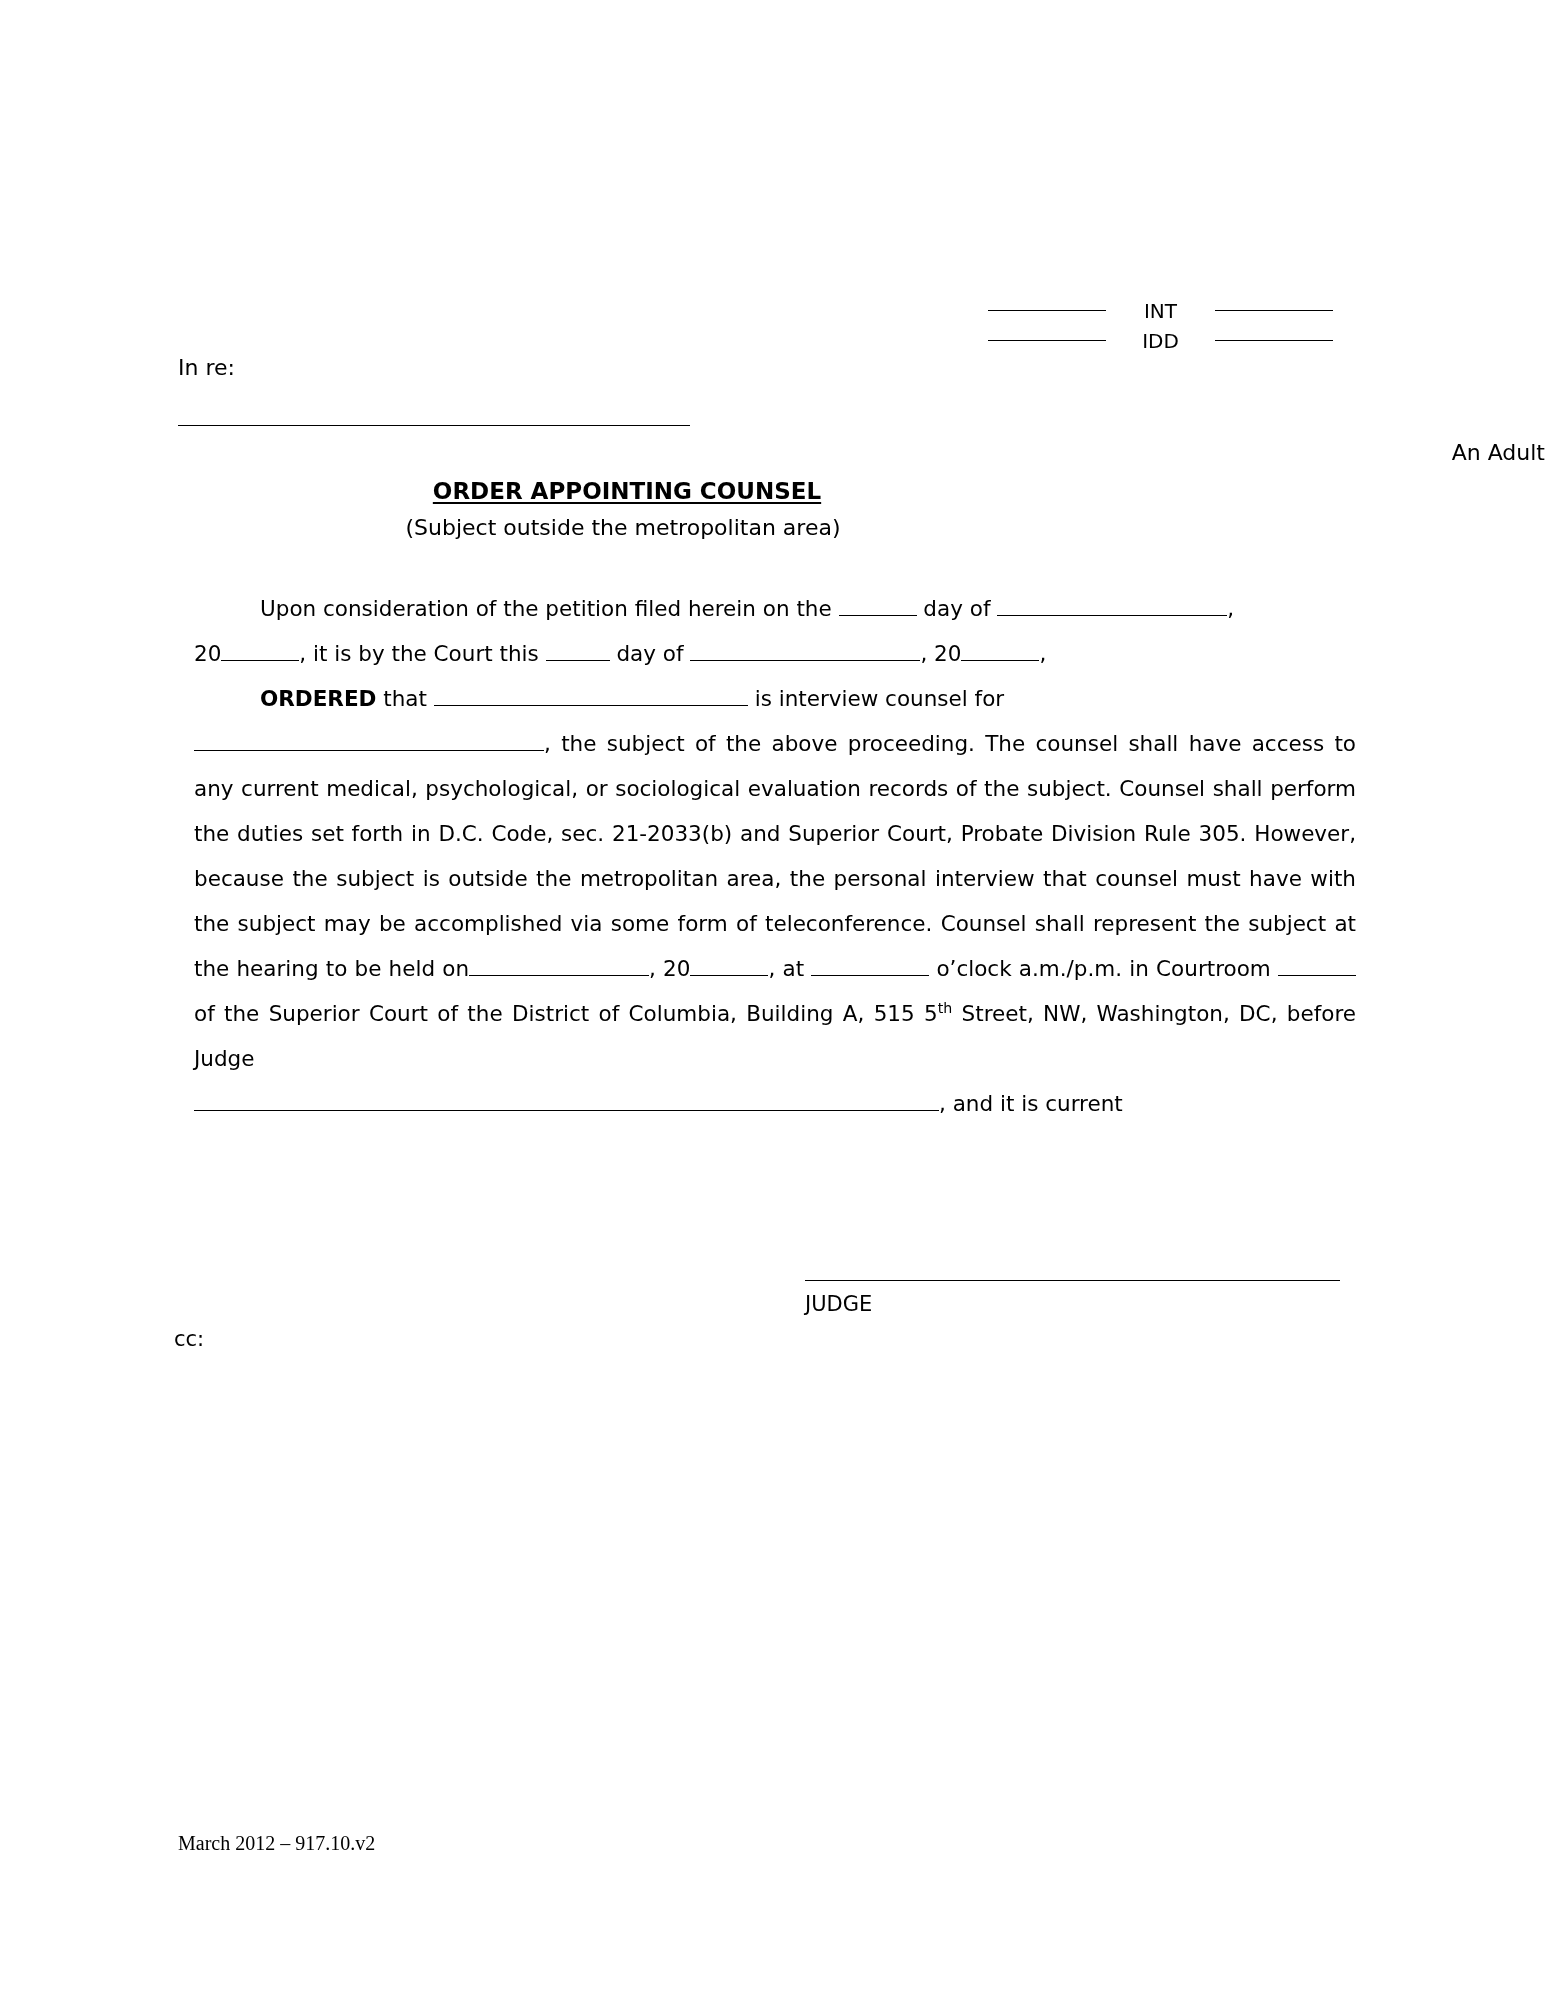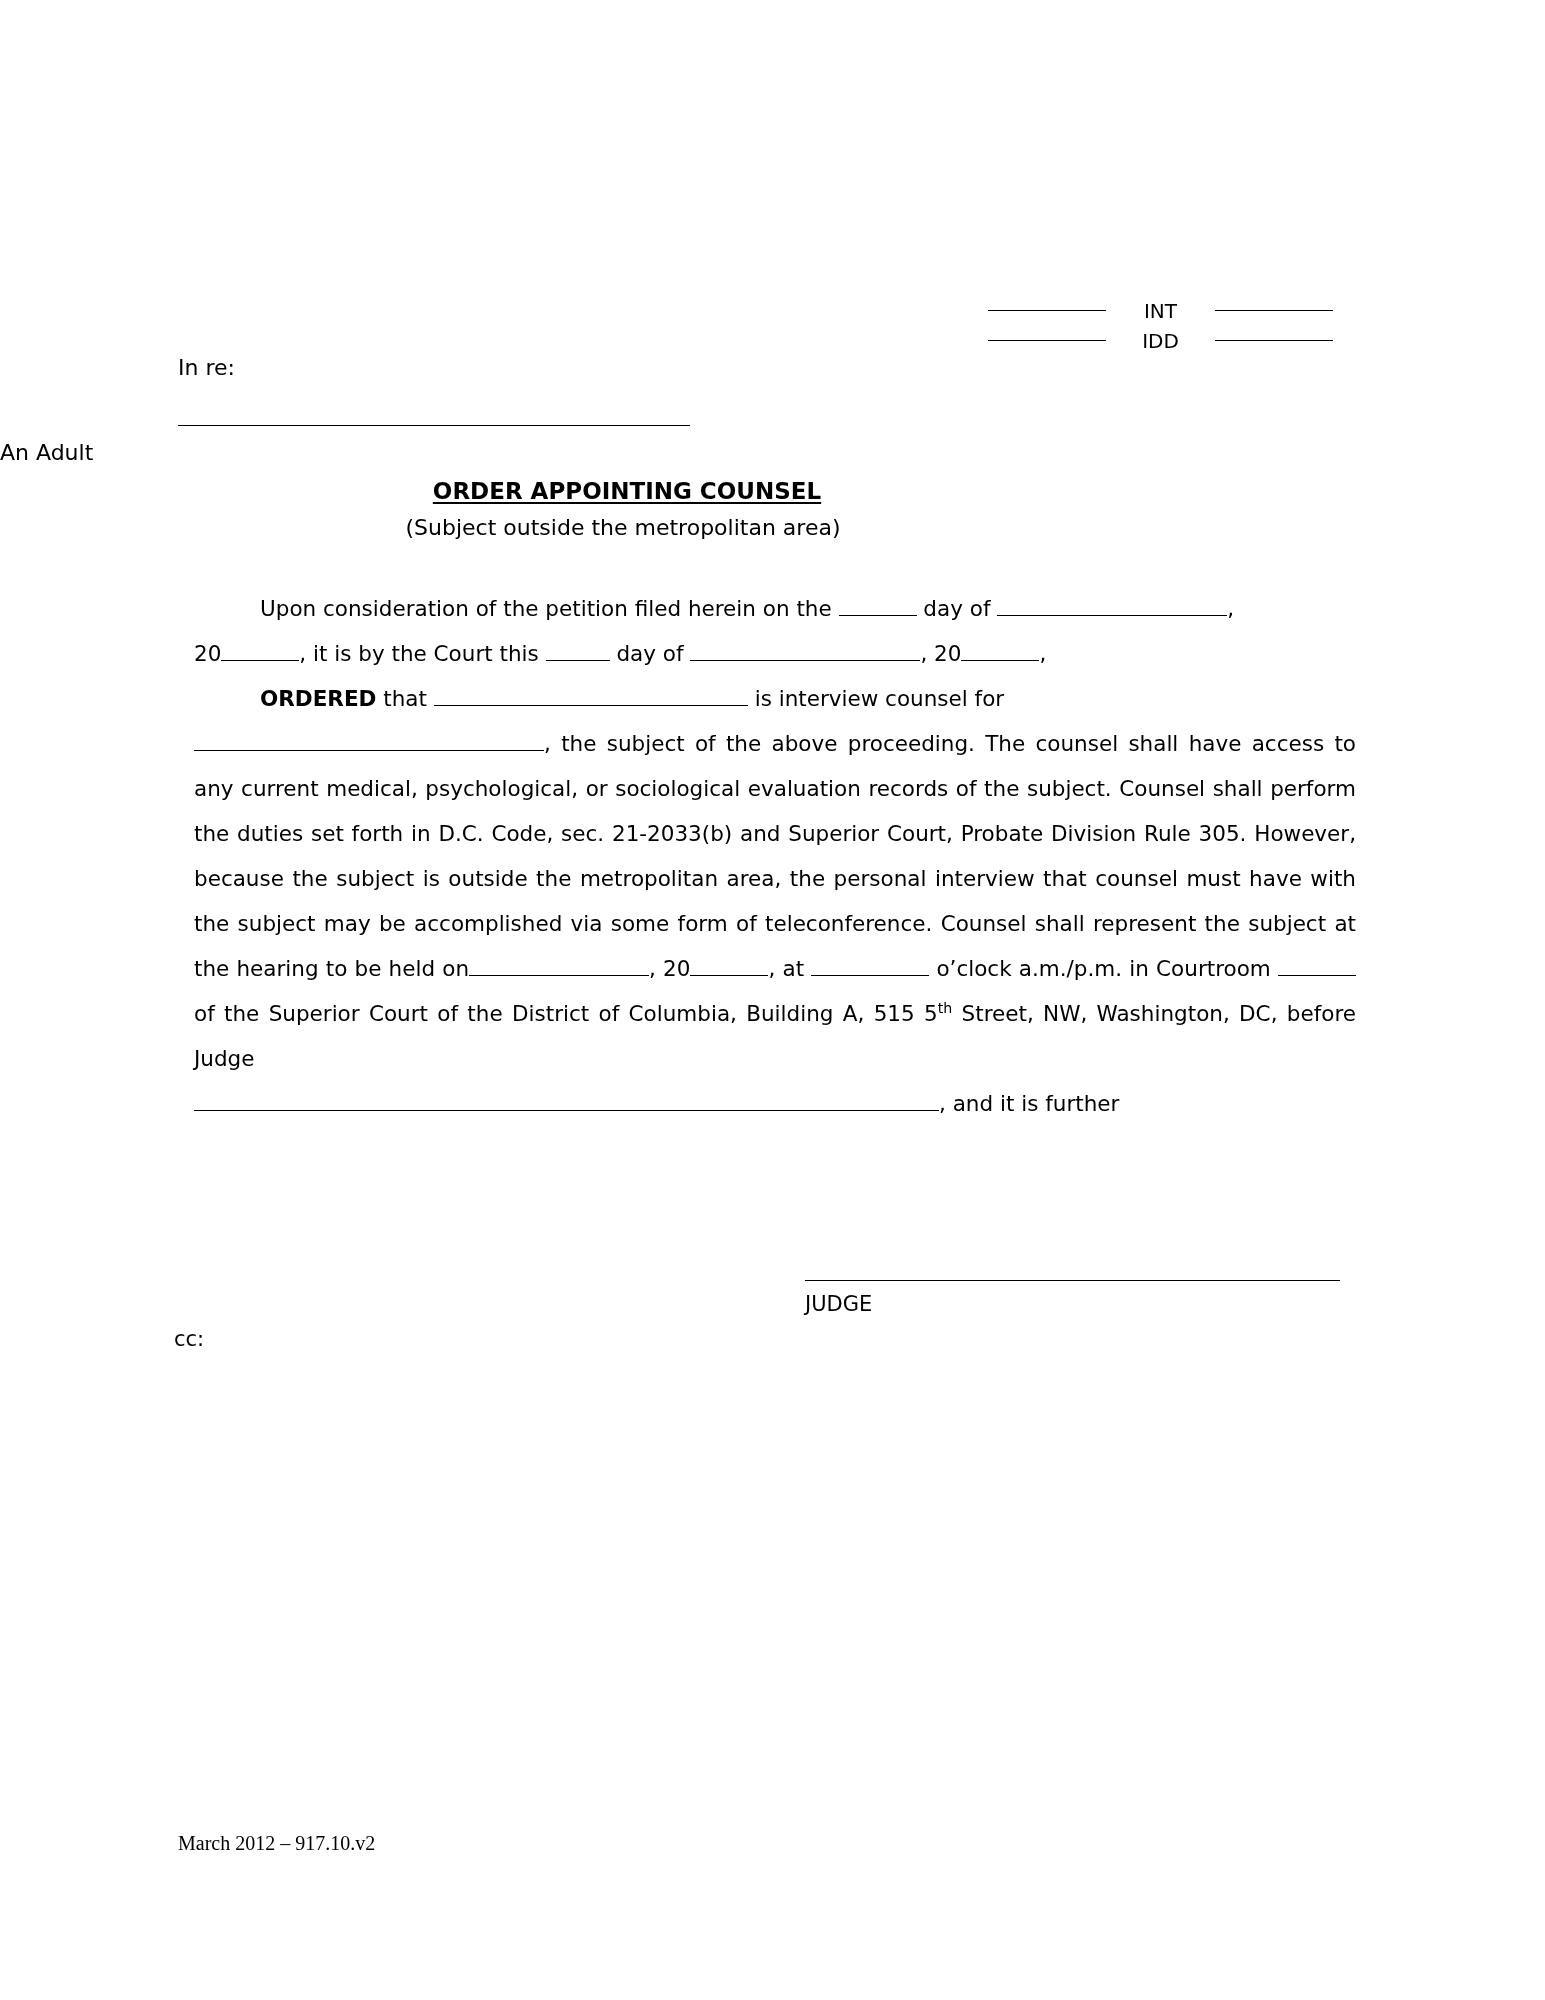--- a/index.html
+++ b/index.html
@@ -79,21 +79,21 @@
     top: 425px;
     left: 178px;
     width: 512px;
     border-bottom: 1.6px solid #000;
   }
   .an-adult {
     position: absolute;
     top: 440px;
     left: 0;
     width: 1545px;
-    text-align: left;
+    text-align: right;
     font-size: 22px;
   }
   .order-heading {
     position: absolute;
     top: 478px;
     left: 0;
     width: 1254px;
     text-align: center;
     font-size: 23px;
   }
@@ -211,21 +211,21 @@
   <div class="body-block">
 
     <p class="para"><span class="indent"></span><span>Upon consideration of the petition filed herein on the</span> <span class="u u-sm"></span> <span>day of</span> <span class="u u-xl"></span><span>,</span></p>
 
     <p class="para last-of-para"><span>20</span><span class="u u-sm"></span><span>, it is by the Court this</span> <span class="u u-xs"></span> <span>day of</span> <span class="u u-xl"></span><span>, 20</span><span class="u u-sm"></span><span>,</span></p>
 
     <p class="para"><span class="indent"></span><b class="ordered">ORDERED</b> <span>that</span> <span class="u u-name"></span> <span>is interview counsel for</span></p>
 
     <p class="para"><span class="u u-subject"></span><span>, the subject of the above proceeding.  The counsel shall have access to any current medical, psychological, or sociological evaluation records of the subject.  Counsel shall perform the duties set forth in D.C. Code,  sec. 21-2033(b) and Superior Court, Probate Division Rule 305.   However, because the subject is outside the metropolitan area, the personal interview that counsel must have with the subject may be accomplished via some form of teleconference.   Counsel shall represent the subject at the hearing to be held on</span><span class="u u-lg"></span><span>, 20</span><span class="u u-sm"></span><span>, at</span> <span class="u u-md"></span> <span>o’clock a.m./p.m. in Courtroom</span> <span class="u u-sm"></span> <span>of the Superior Court of the District of Columbia, Building A, 515 5</span><sup>th</sup><span> Street, NW, Washington, DC,  before Judge</span></p>
 
-    <p class="para last-of-para"><span class="u" style="width:745px"></span><span>, and it is further</span></p>
+    <p class="para last-of-para"><span class="u" style="width:745px"></span><span>, and it is current</span></p>
 
 
   </div>
 
   <div class="sig-rule"></div>
   <div class="sig-label">JUDGE</div>
   <div class="cc-label">cc:</div>
 
   <div class="footer">March 2012 – 917.10.v2</div>
 

